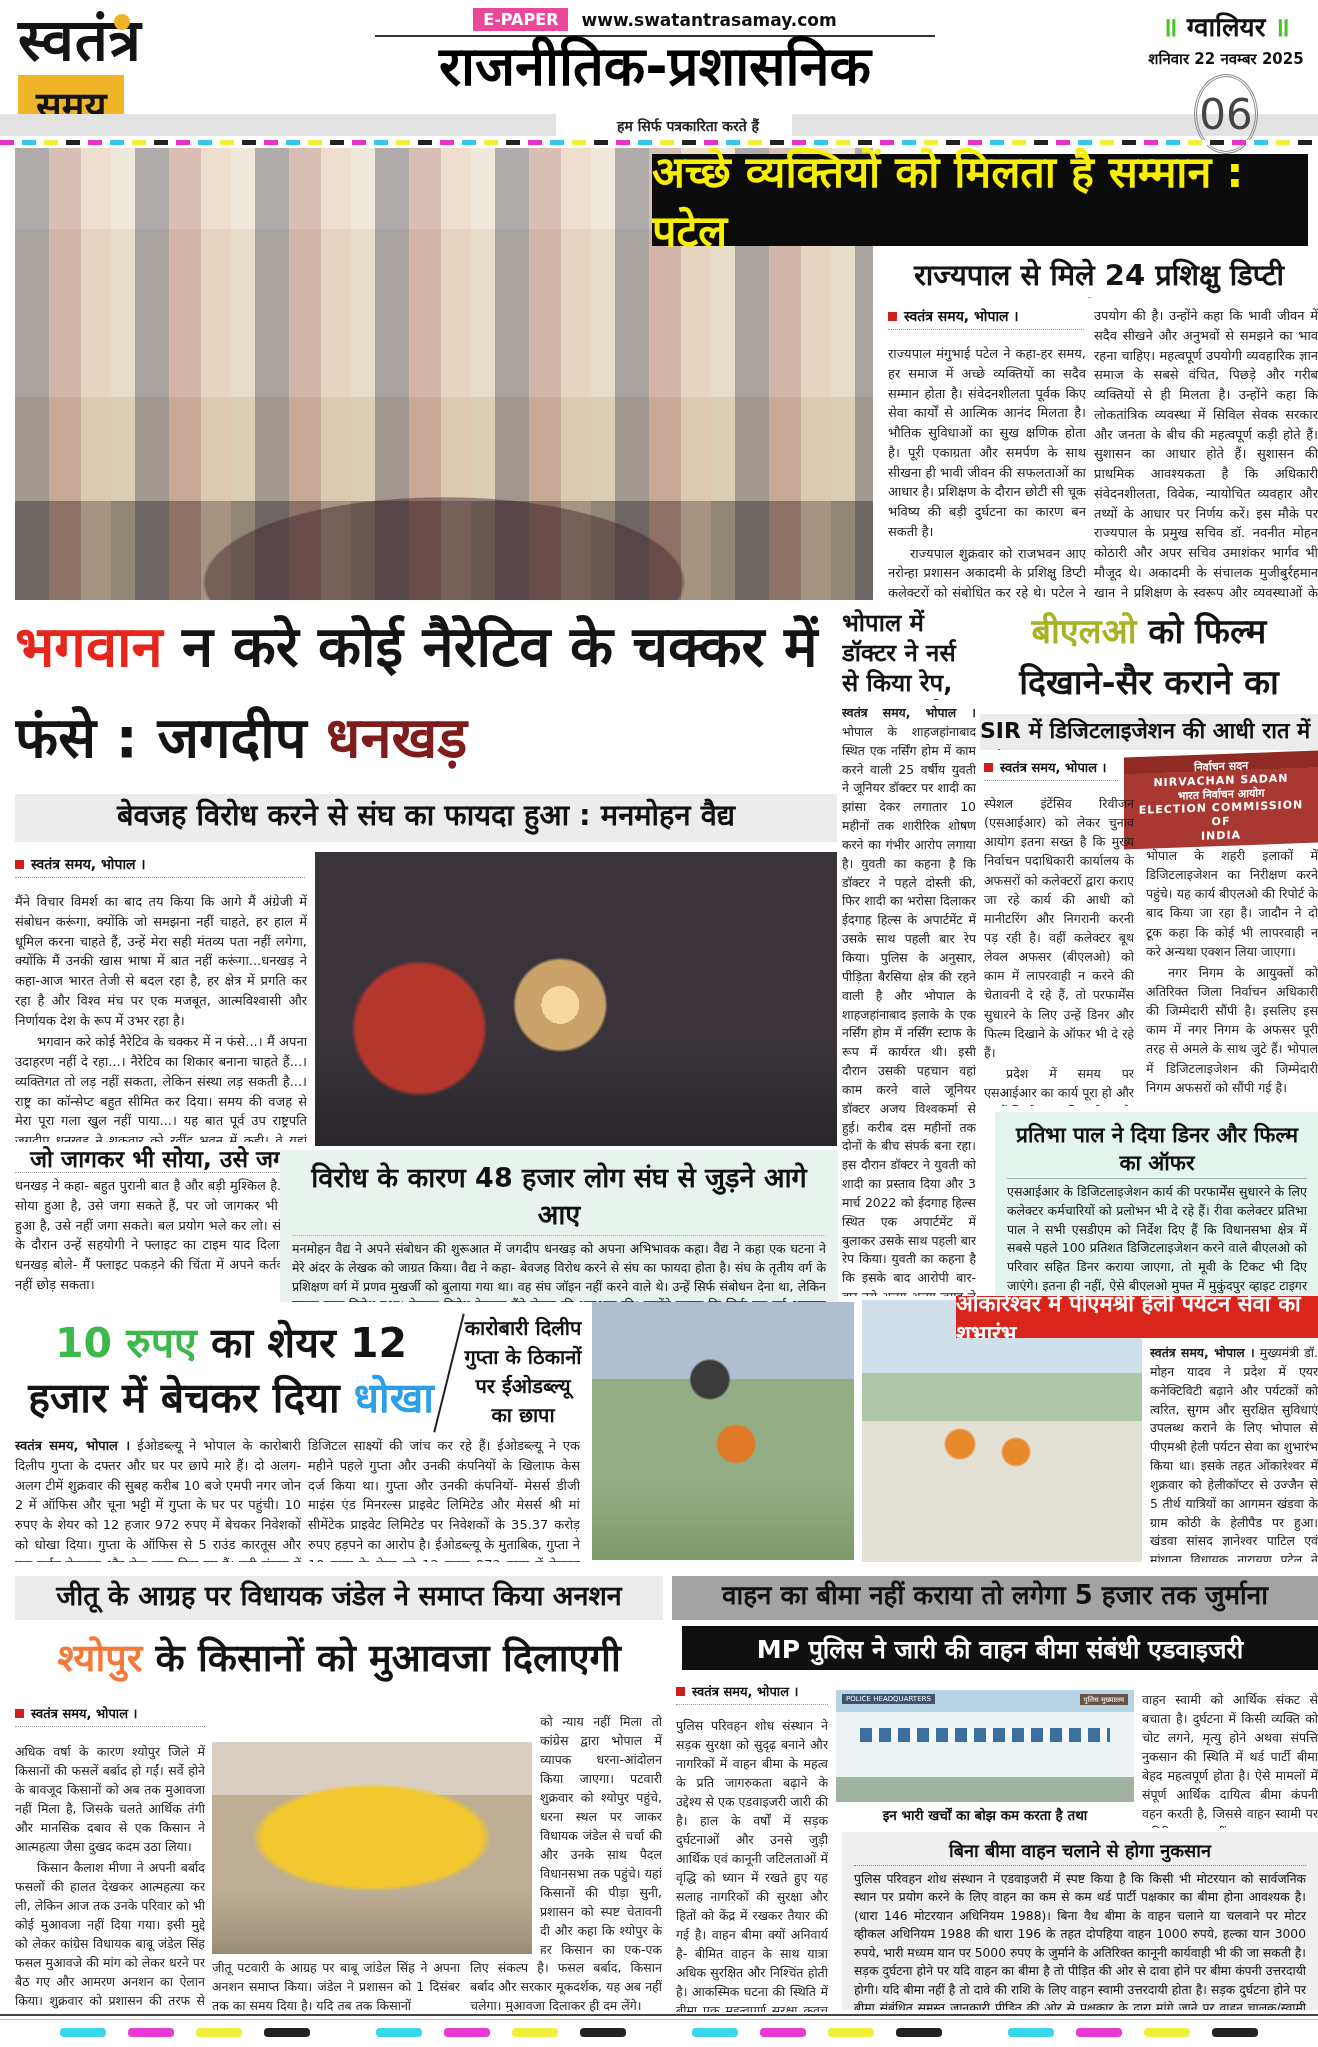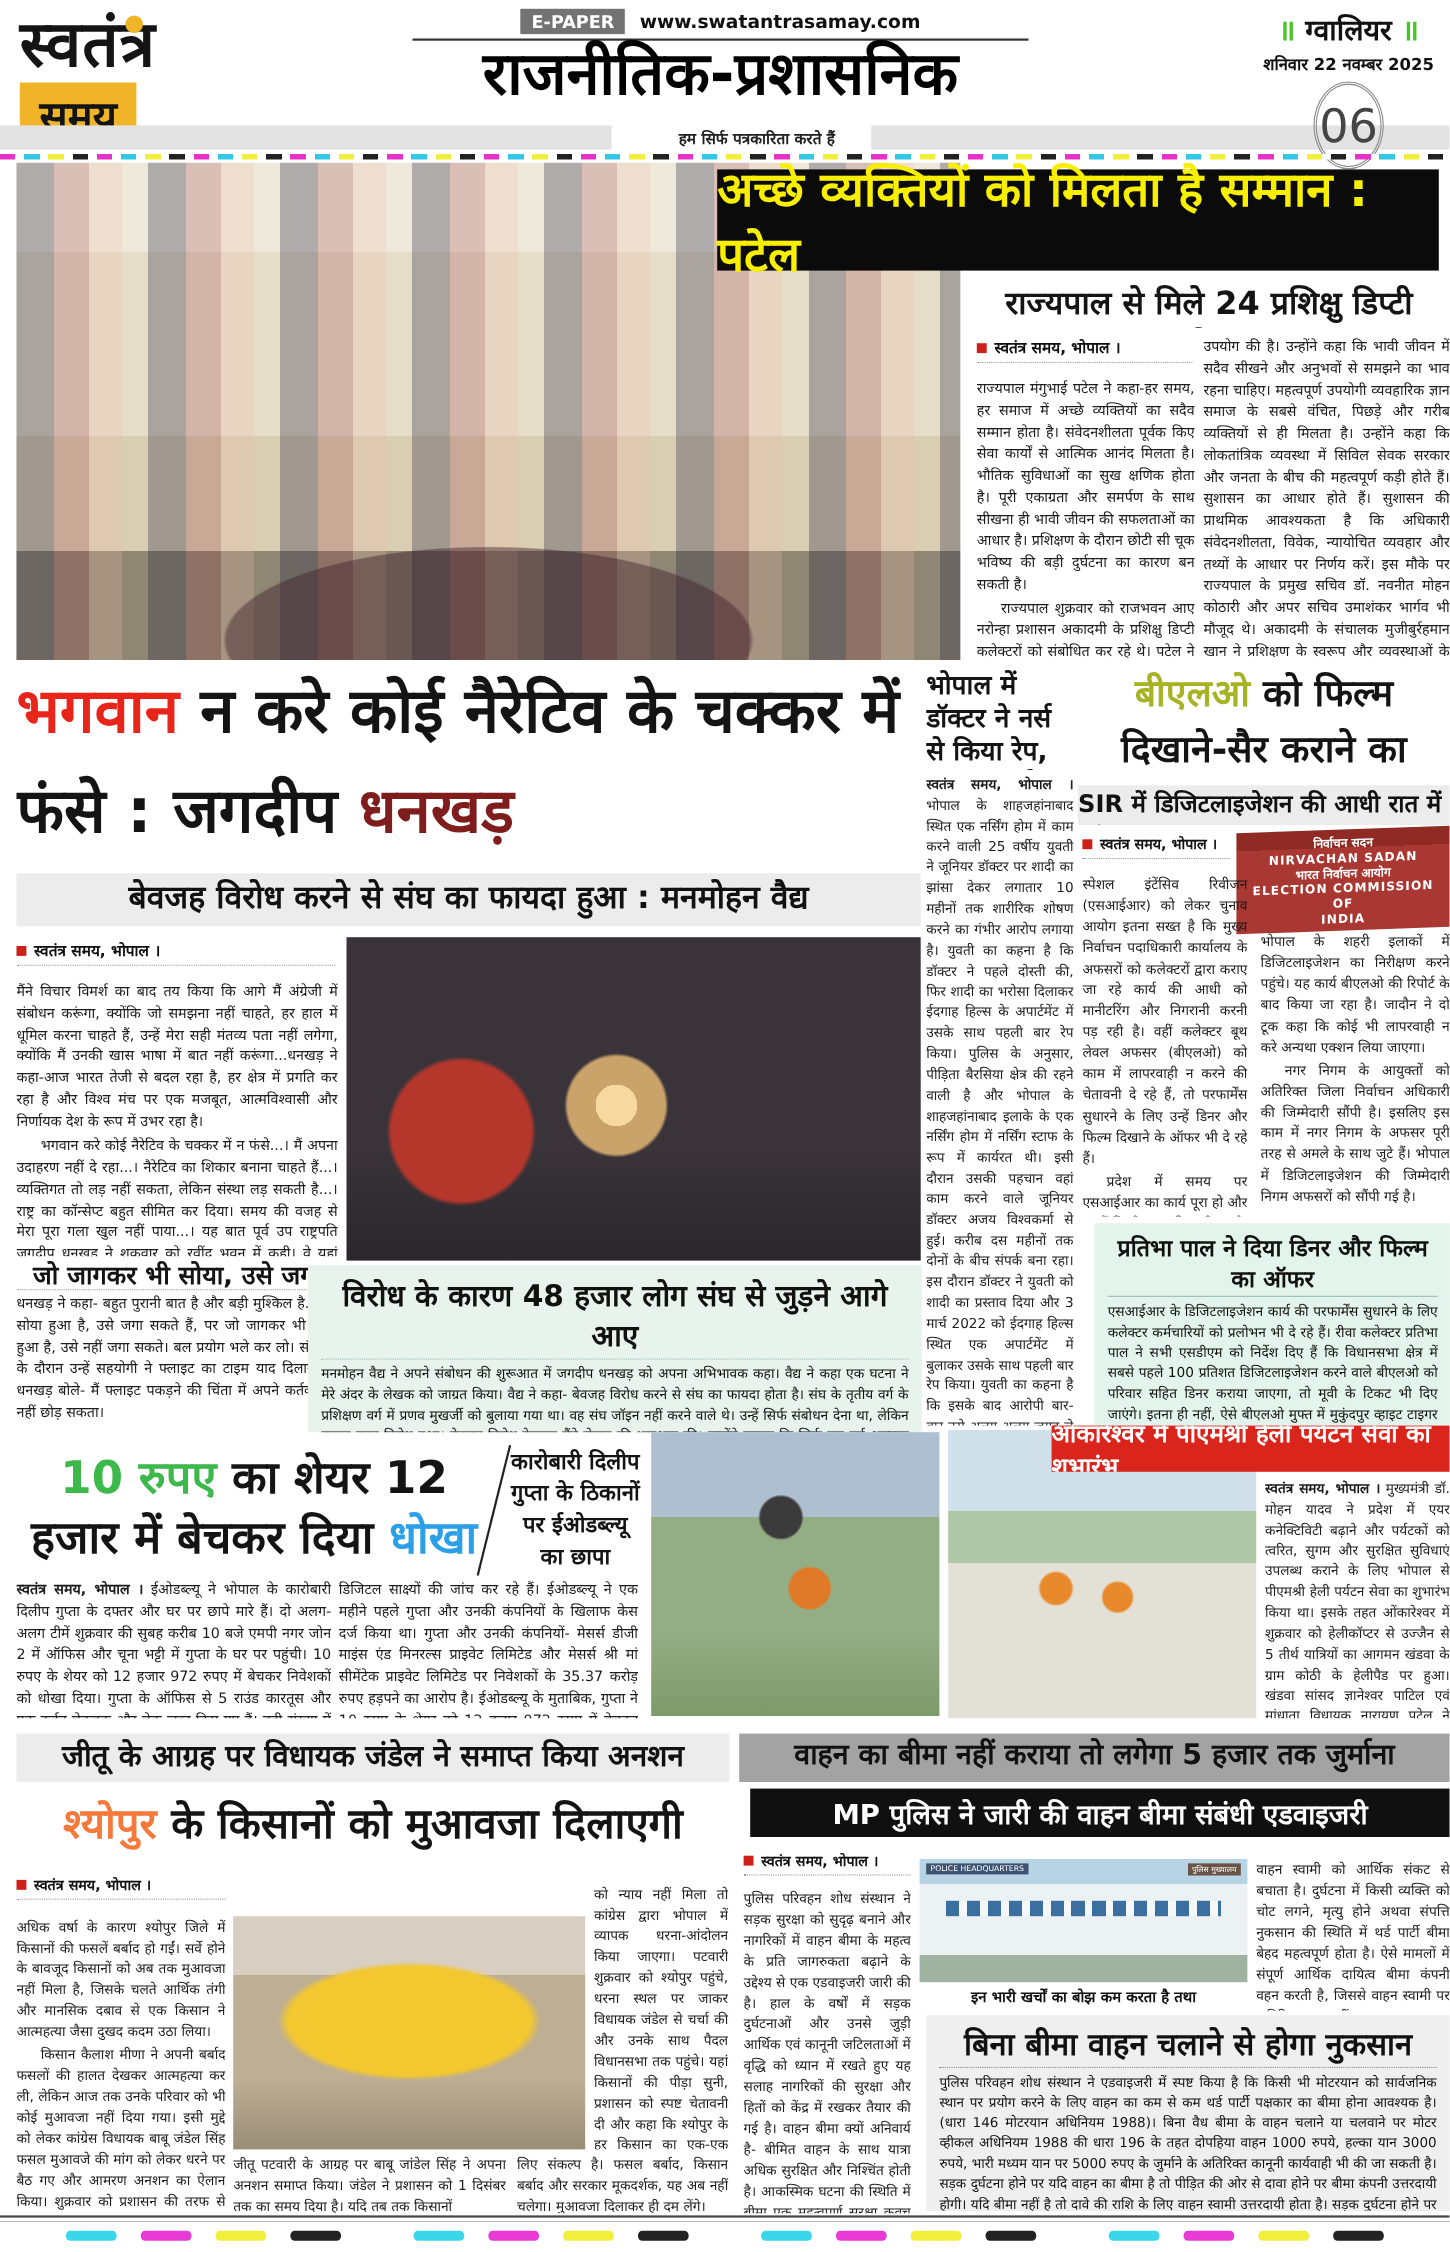--- a/index.html
+++ b/index.html
@@ -8,21 +8,21 @@
   .abs{position:absolute;}
   .ovh{overflow:hidden;}
   .ctr{text-align:center;}
   .b{font-weight:bold;}
 
   
   .logo-line1{font-size:58px;font-weight:bold;letter-spacing:1px;line-height:1.05;color:#141414;}
   .logo-box{display:inline-block;background:#f0b429;color:#141414;font-size:38px;font-weight:bold;
             padding:3px 18px;margin-top:4px;}
   .logo-dot{position:absolute;width:16px;height:16px;border-radius:50%;background:#f0b429;left:96px;top:4px;}
-  .epaper-badge{display:inline-block;background:#737373;color:#fff;font-weight:bold;font-size:16px;
+  .epaper-badge{display:inline-block;background:#ec4899;color:#fff;font-weight:bold;font-size:16px;
                 padding:2px 10px;vertical-align:middle;}
   .site-url{display:inline-block;font-weight:bold;font-size:17px;margin-left:8px;vertical-align:middle;color:#111;}
   .mast-rule{height:2px;background:#333;margin:4px auto 0 auto;width:560px;}
   .section-title{font-size:54px;font-weight:bold;color:#000000;line-height:1.1;}
   .tagline{font-size:14px;color:#222;font-family:"DejaVu Serif","Liberation Serif",serif;}
   .edition{font-size:26px;font-weight:bold;}
   .edition .grn{color:#49c428;}
   .mast-date{font-size:15px;font-weight:bold;margin-top:4px;}
   .page-oval{width:58px;height:74px;border:3px double #8a8a8a;border-radius:50%;margin:6px auto 0 auto;
              font-size:42px;color:#444;display:flex;align-items:center;justify-content:center;}
@@ -54,21 +54,21 @@
   .hl{font-weight:bold;color:#141414;}
   .capbox{background:#e7f3ec;padding:8px 12px;}
   .capbox .cap-title{font-size:27px;font-weight:bold;text-align:center;
         border-bottom:1px dotted #9bb;padding-bottom:3px;margin-bottom:4px;}
   .capbox .cap-body{font-size:12.5px;line-height:1.5;text-align:justify;}
   .mintbox{background:#e3f4ec;padding:8px 12px;}
   .mintbox .mb-title{font-size:21px;font-weight:bold;text-align:center;border-bottom:1px solid #9bb;
         padding-bottom:2px;margin-bottom:4px;}
   .mintbox .mb-body{font-size:12.5px;line-height:1.5;text-align:justify;}
   .graybox{background:#efefef;padding:6px 12px;}
-  .graybox .gb-title{font-size:28px;font-weight:bold;text-align:center;border-bottom:1px dotted #888;
+  .graybox .gb-title{font-size:18px;font-weight:bold;text-align:center;border-bottom:1px dotted #888;
         padding-bottom:3px;margin-bottom:4px;}
   .graybox .gb-body{font-size:12.3px;line-height:1.5;text-align:justify;}
 
   
   .photo{background:#ccc;}
   .photo-group{background:
      radial-gradient(ellipse 340px 120px at 50% 96%, rgba(60,30,40,.45) 0 70%, transparent 71%),
      repeating-linear-gradient(90deg, rgba(30,30,60,.30) 0 34px, rgba(140,40,50,.22) 34px 66px,
         rgba(235,190,170,.25) 66px 96px, rgba(0,0,0,0) 96px 120px),
      linear-gradient(180deg,#efe9db 0 18%,#e6ddc9 18% 55%,#d9cdb2 55% 78%,#8f8674 78% 100%);}

